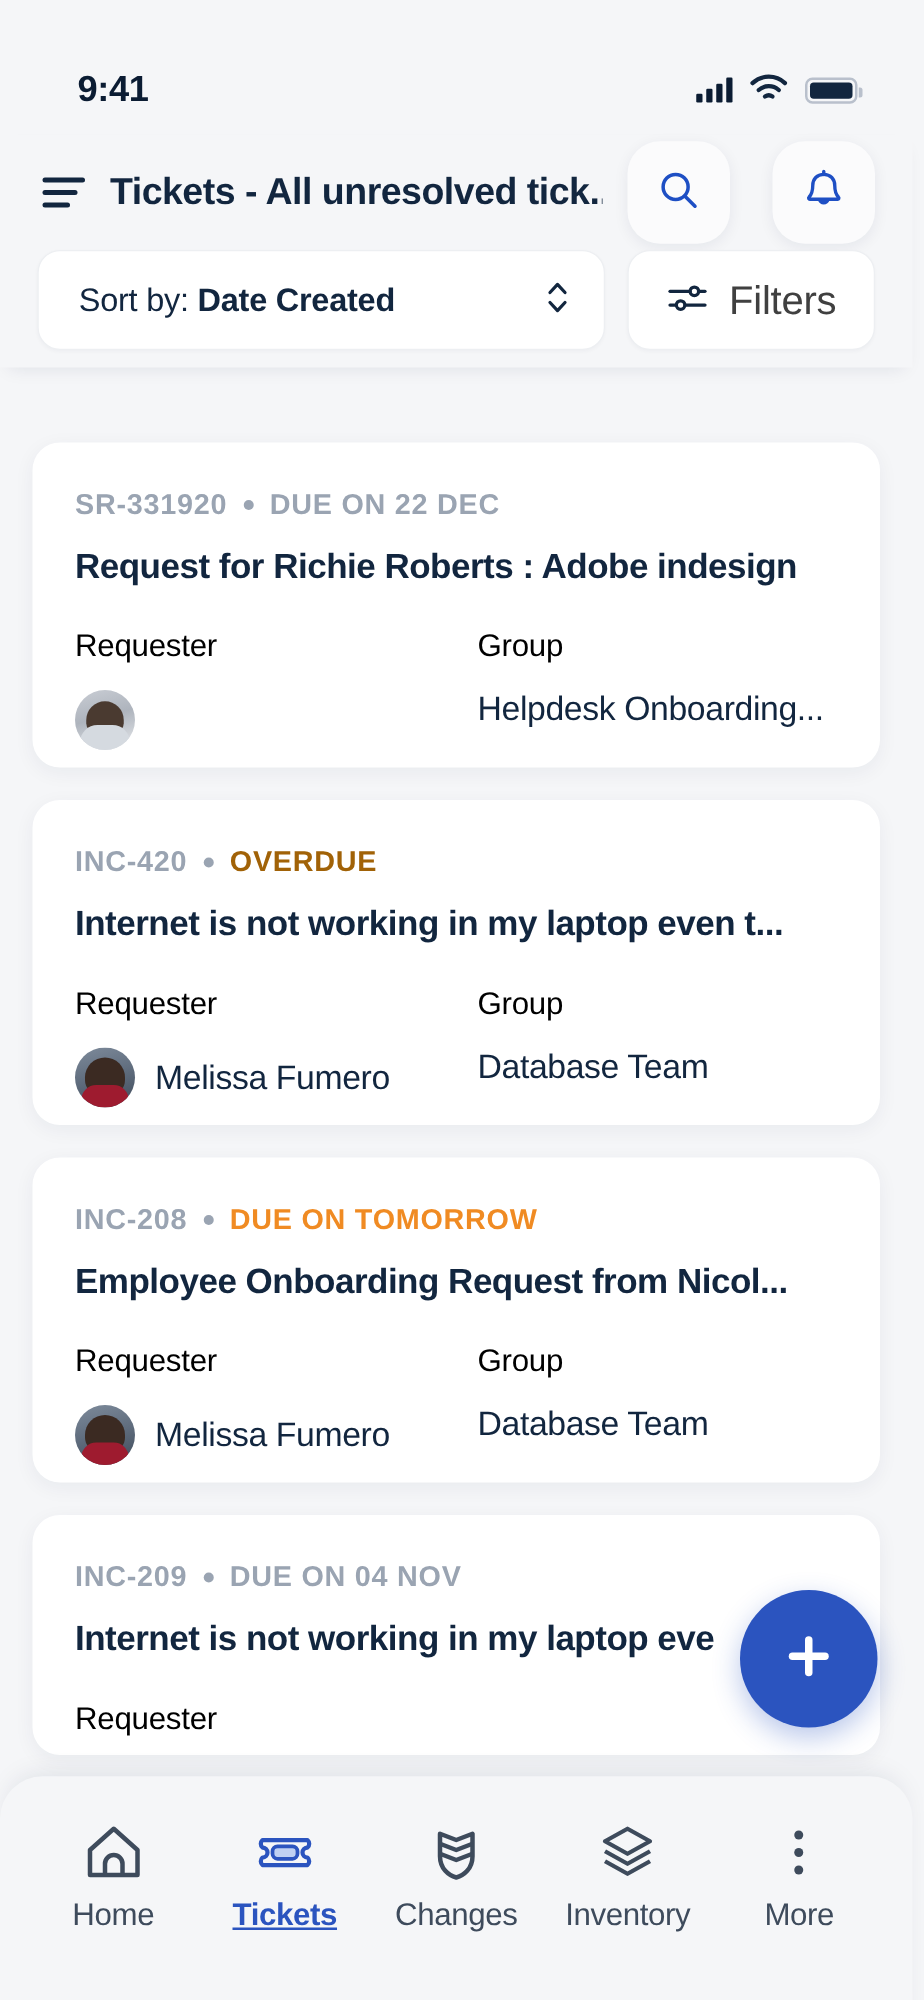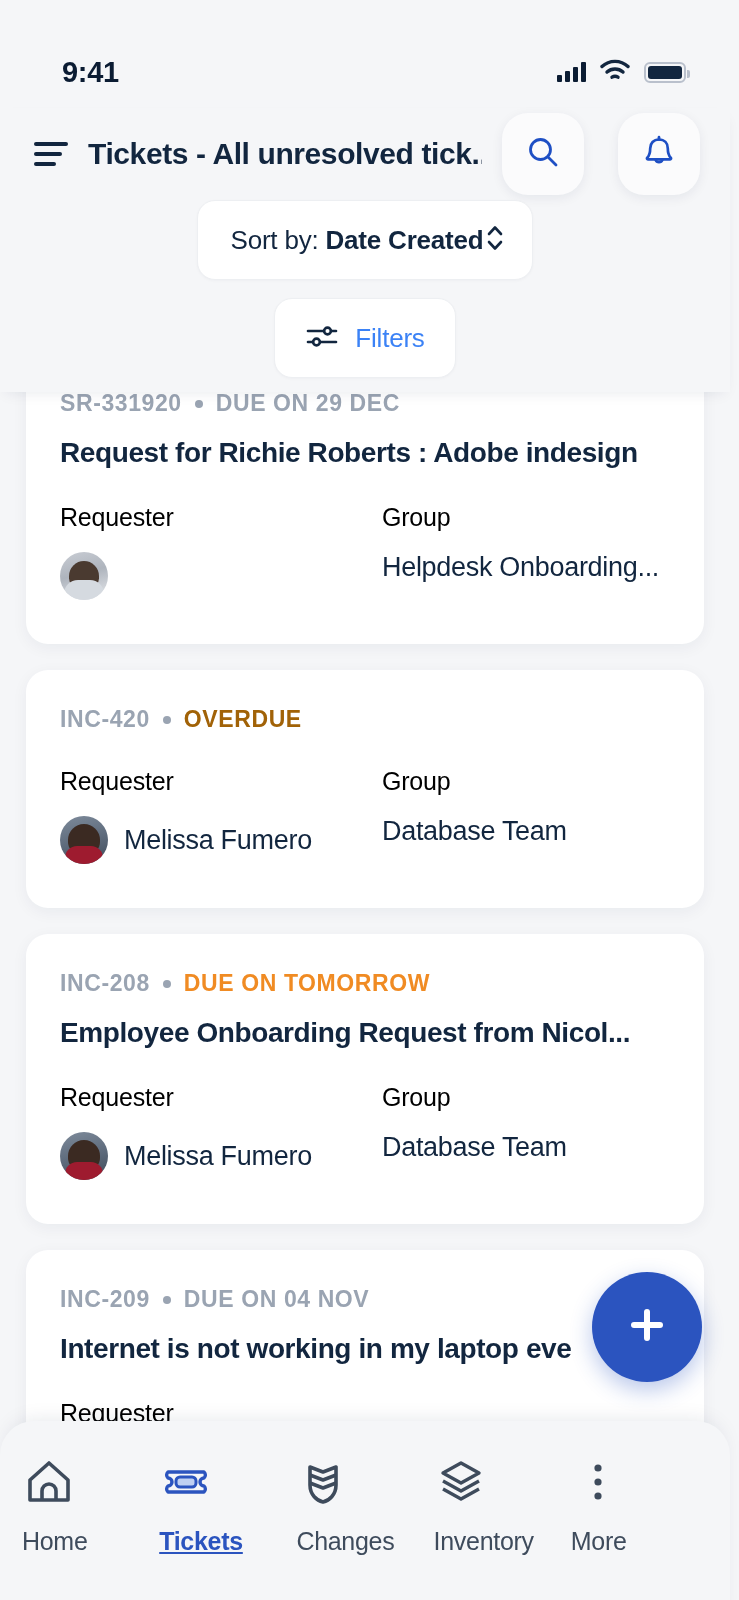--- a/index.html
+++ b/index.html
@@ -53,42 +53,42 @@
     letter-spacing:-0.4px; white-space:nowrap; overflow:hidden;
   }
   .round-btn {
     width:82px; height:82px; border-radius:26px; background:#FBFBFC;
     display:flex; align-items:center; justify-content:center; flex:0 0 auto;
     box-shadow:0 3px 12px rgba(17,34,64,0.07);
   }
   .round-btn + .round-btn { margin-left:14px; }
 
   
-  .controls { display:flex; padding:0 30px; gap:18px; align-items:center;flex-direction:column; }
+  .controls { display:flex; padding:0 30px; gap:18px; align-items:center; }
   .sortbox {
     flex:1 1 auto; height:80px; background:#FFFFFF; border:1px solid #EDEFF2;
     border-radius:18px; display:flex; align-items:center; justify-content:space-between;
     padding:0 26px 0 32px; box-shadow:0 1px 3px rgba(17,34,64,0.03);
   }
   .sort-text { font-size:26px; color:#12263F; letter-spacing:-0.2px; }
   .sort-text b { font-weight:700; }
   .filterbox {
     flex:0 0 auto; height:80px; background:#FFFFFF; border:1px solid #EDEFF2;
     border-radius:18px; display:flex; align-items:center; gap:16px;
     padding:0 30px; box-shadow:0 1px 3px rgba(17,34,64,0.03);
   }
-  .filter-label { font-size:26px; color:#3b82f6; letter-spacing:-0.2px; }
+  .filter-label { font-size:32px; color:#404040; letter-spacing:-0.2px; }
 
   
   .list {
     position:absolute; left:0; right:0; top:310px; bottom:0;
     padding:8px 26px 0 26px;
   }
   .card {
-    background:#FFFFFF; border-radius:22px; padding:36px 34px 44px 34px;
+    background:#FFFFFF; border-radius:22px; padding:36px 34px 14px 34px;
     margin-bottom:26px; box-shadow:0 4px 16px rgba(17,34,64,0.055);
   }
   .meta { font-size:23px; font-weight:700; letter-spacing:0.6px; display:flex; align-items:center; gap:13px; }
   .meta .id { color:#9AA4B2; }
   .meta .dot { width:8px; height:8px; border-radius:50%; background:#9AA4B2; display:inline-block; }
   .meta .due { color:#9AA4B2; }
   .meta .due.overdue { color:#a16207;text-align:right; }
   .meta .due.soon { color:#F08B23; }
   .card-title {
     margin-top:20px; font-size:28px; font-weight:700; color:#12263F;
@@ -134,21 +134,21 @@
   }
 
   
   .bottomnav {
     position:absolute; left:0; right:0; bottom:0; height:215px;
     background:#F5F6F8; border-radius:34px 34px 0 0; z-index:30;
     box-shadow:0 -8px 22px -10px rgba(17,34,64,0.13);
     display:flex; align-items:flex-start; padding:34px 22px 0 22px;
   }
   .navitem {
-    flex:1 1 0; display:flex; flex-direction:column; align-items:flex-start; gap:14px;
+    flex:1 1 0; display:flex; flex-direction:column; align-items:center; gap:4px;
   }
   .navlabel { font-size:25px; color:#3E4B5C; letter-spacing:-0.3px; }
   .navitem.active .navlabel { color:#2B54BF; font-weight:600;text-decoration:underline; }
 </style>
 </head>
 <body>
 
 <div class="phone">
 
   <div class="statusbar">
@@ -231,21 +231,21 @@
       </div>
     </div>
   </div>
 
   <div class="list">
 
     <div class="card">
       <div class="meta">
         <span class="id">SR-331920</span>
         <span class="dot"></span>
-        <span class="due">DUE ON 29 DEC</span>
+        <span class="due">DUE ON 22 DEC</span>
       </div>
       <div class="card-title">Request for Richie Roberts : Adobe indesign</div>
       <div class="fields">
         <div class="field requester">
           <div class="field-label">Requester</div>
           <div class="field-value">
             <span class="avatar male"></span>
           </div>
         </div>
         <div class="field">
@@ -254,20 +254,21 @@
         </div>
       </div>
     </div>
 
     <div class="card">
       <div class="meta">
         <span class="id">INC-420</span>
         <span class="dot"></span>
         <span class="due overdue">OVERDUE</span>
       </div>
+      <div class="card-title">Internet is not working in my laptop even t...</div>
       <div class="fields">
         <div class="field requester">
           <div class="field-label">Requester</div>
           <div class="field-value">
             <span class="avatar female"></span>
             <span>Melissa Fumero</span>
           </div>
         </div>
         <div class="field">
           <div class="field-label">Group</div>

